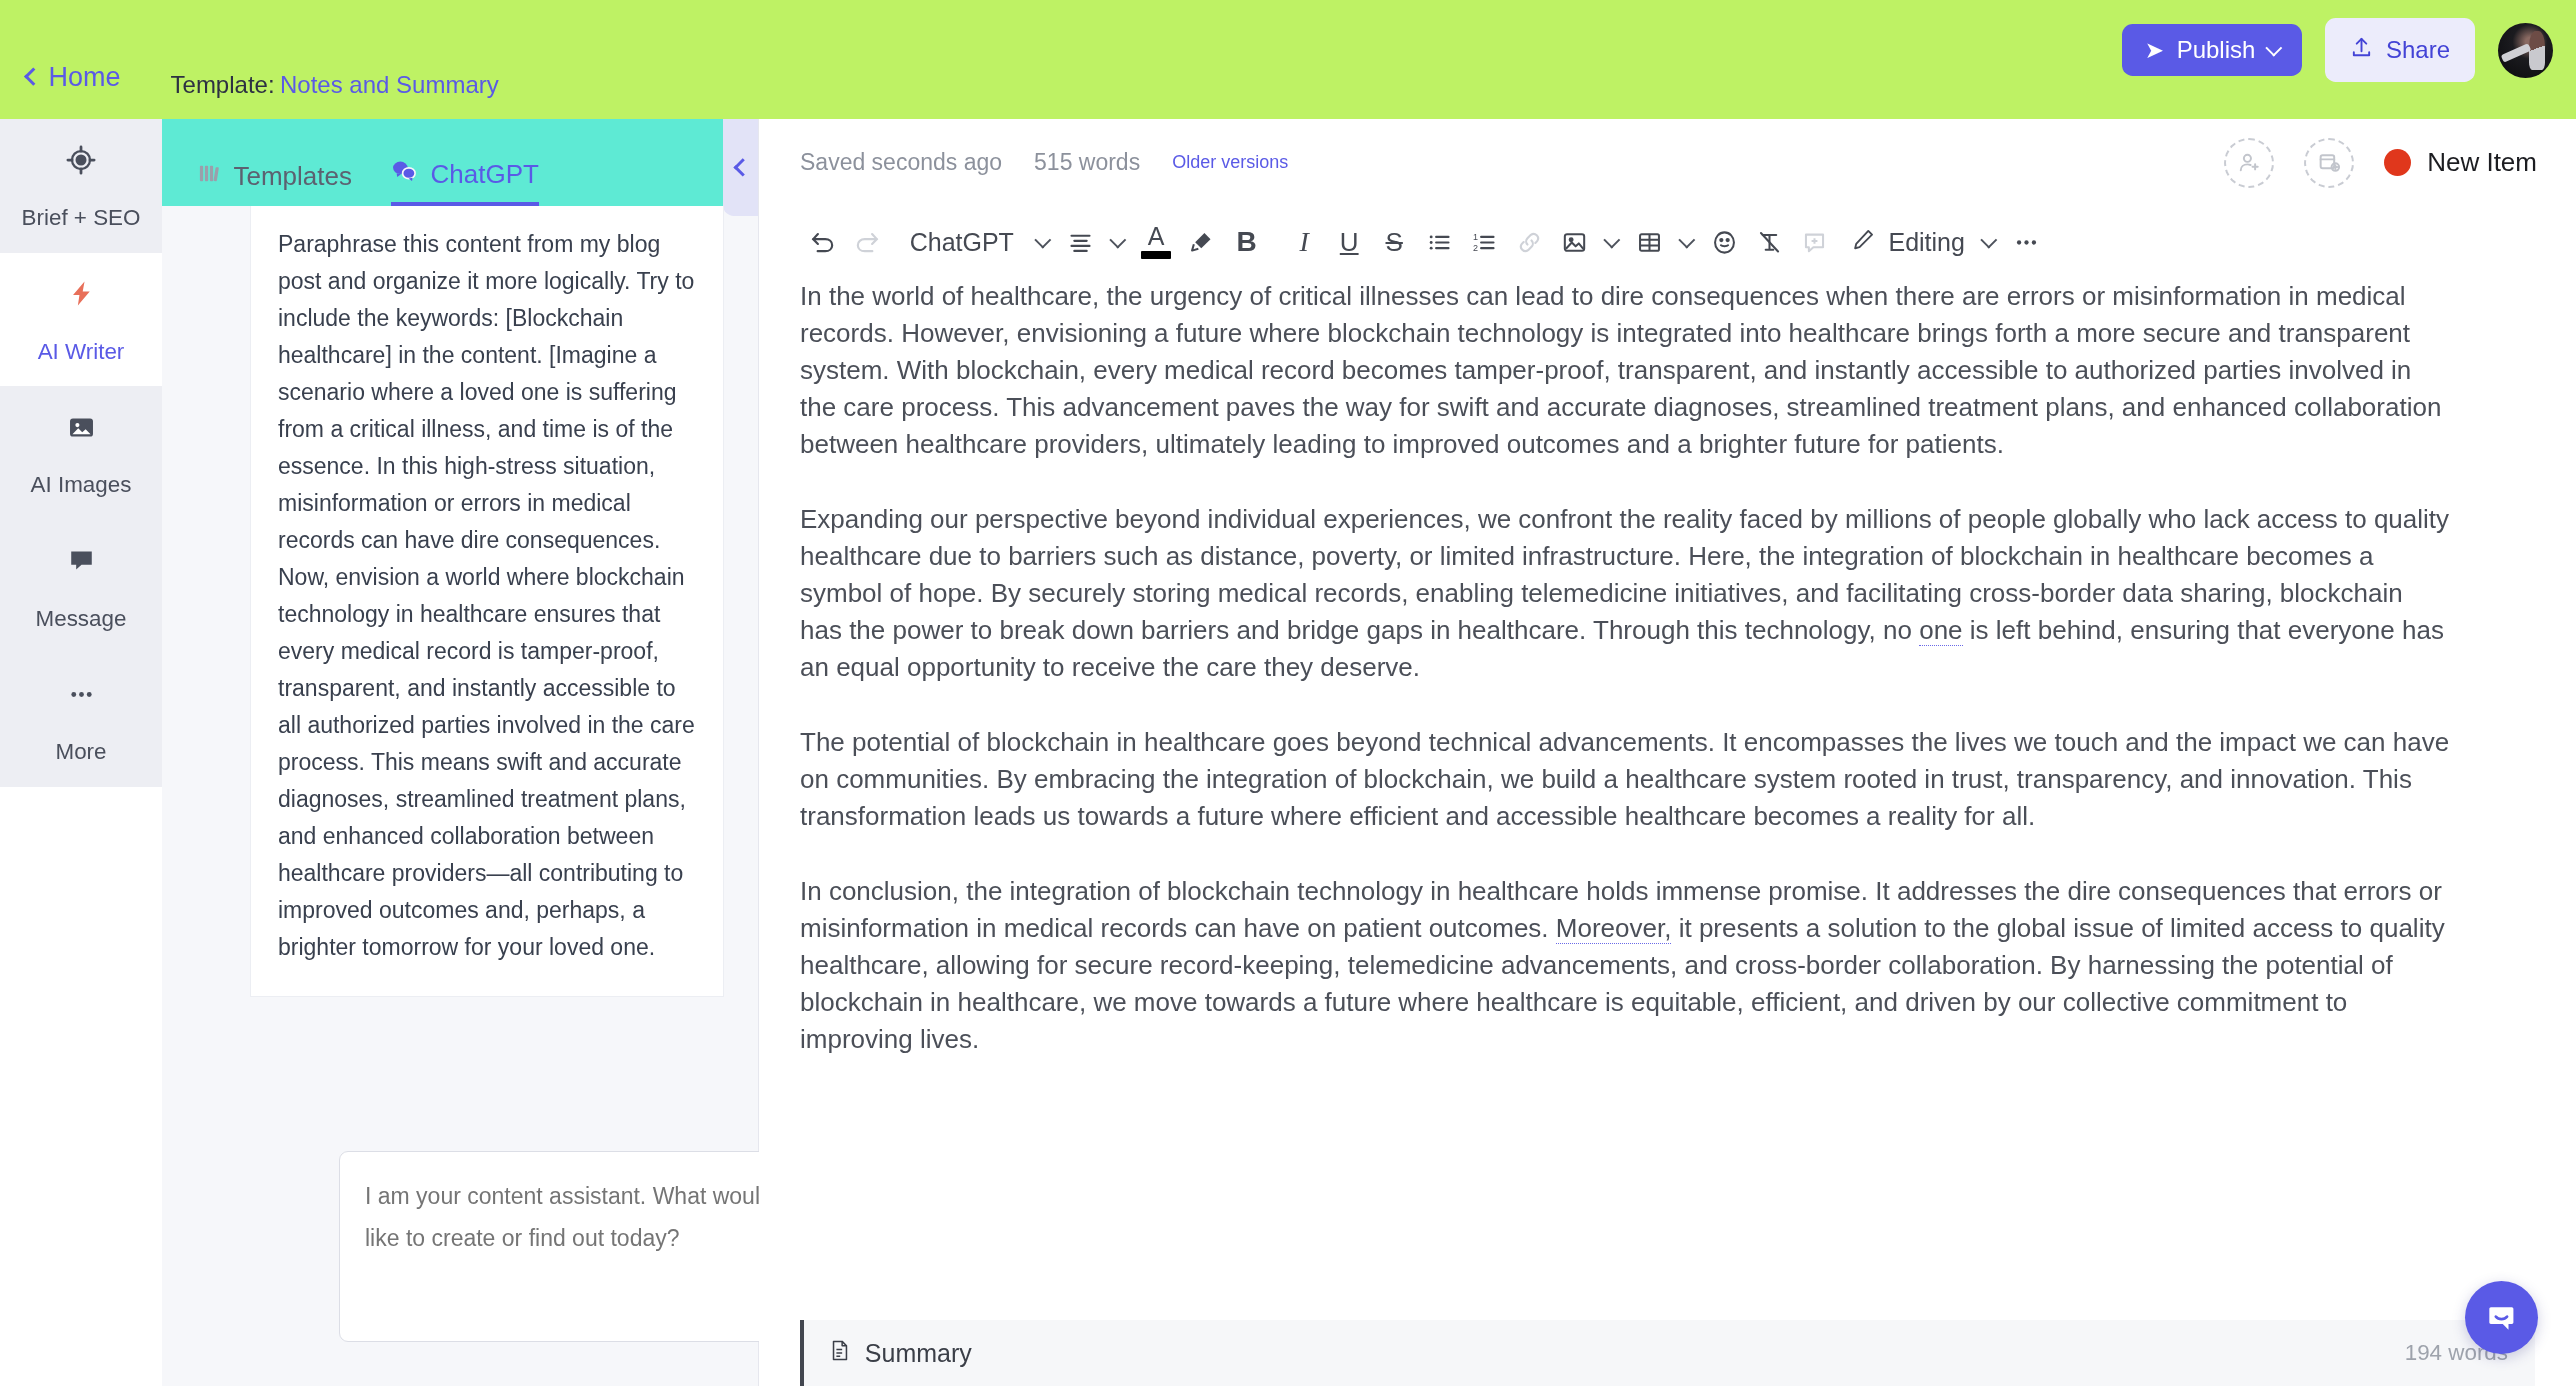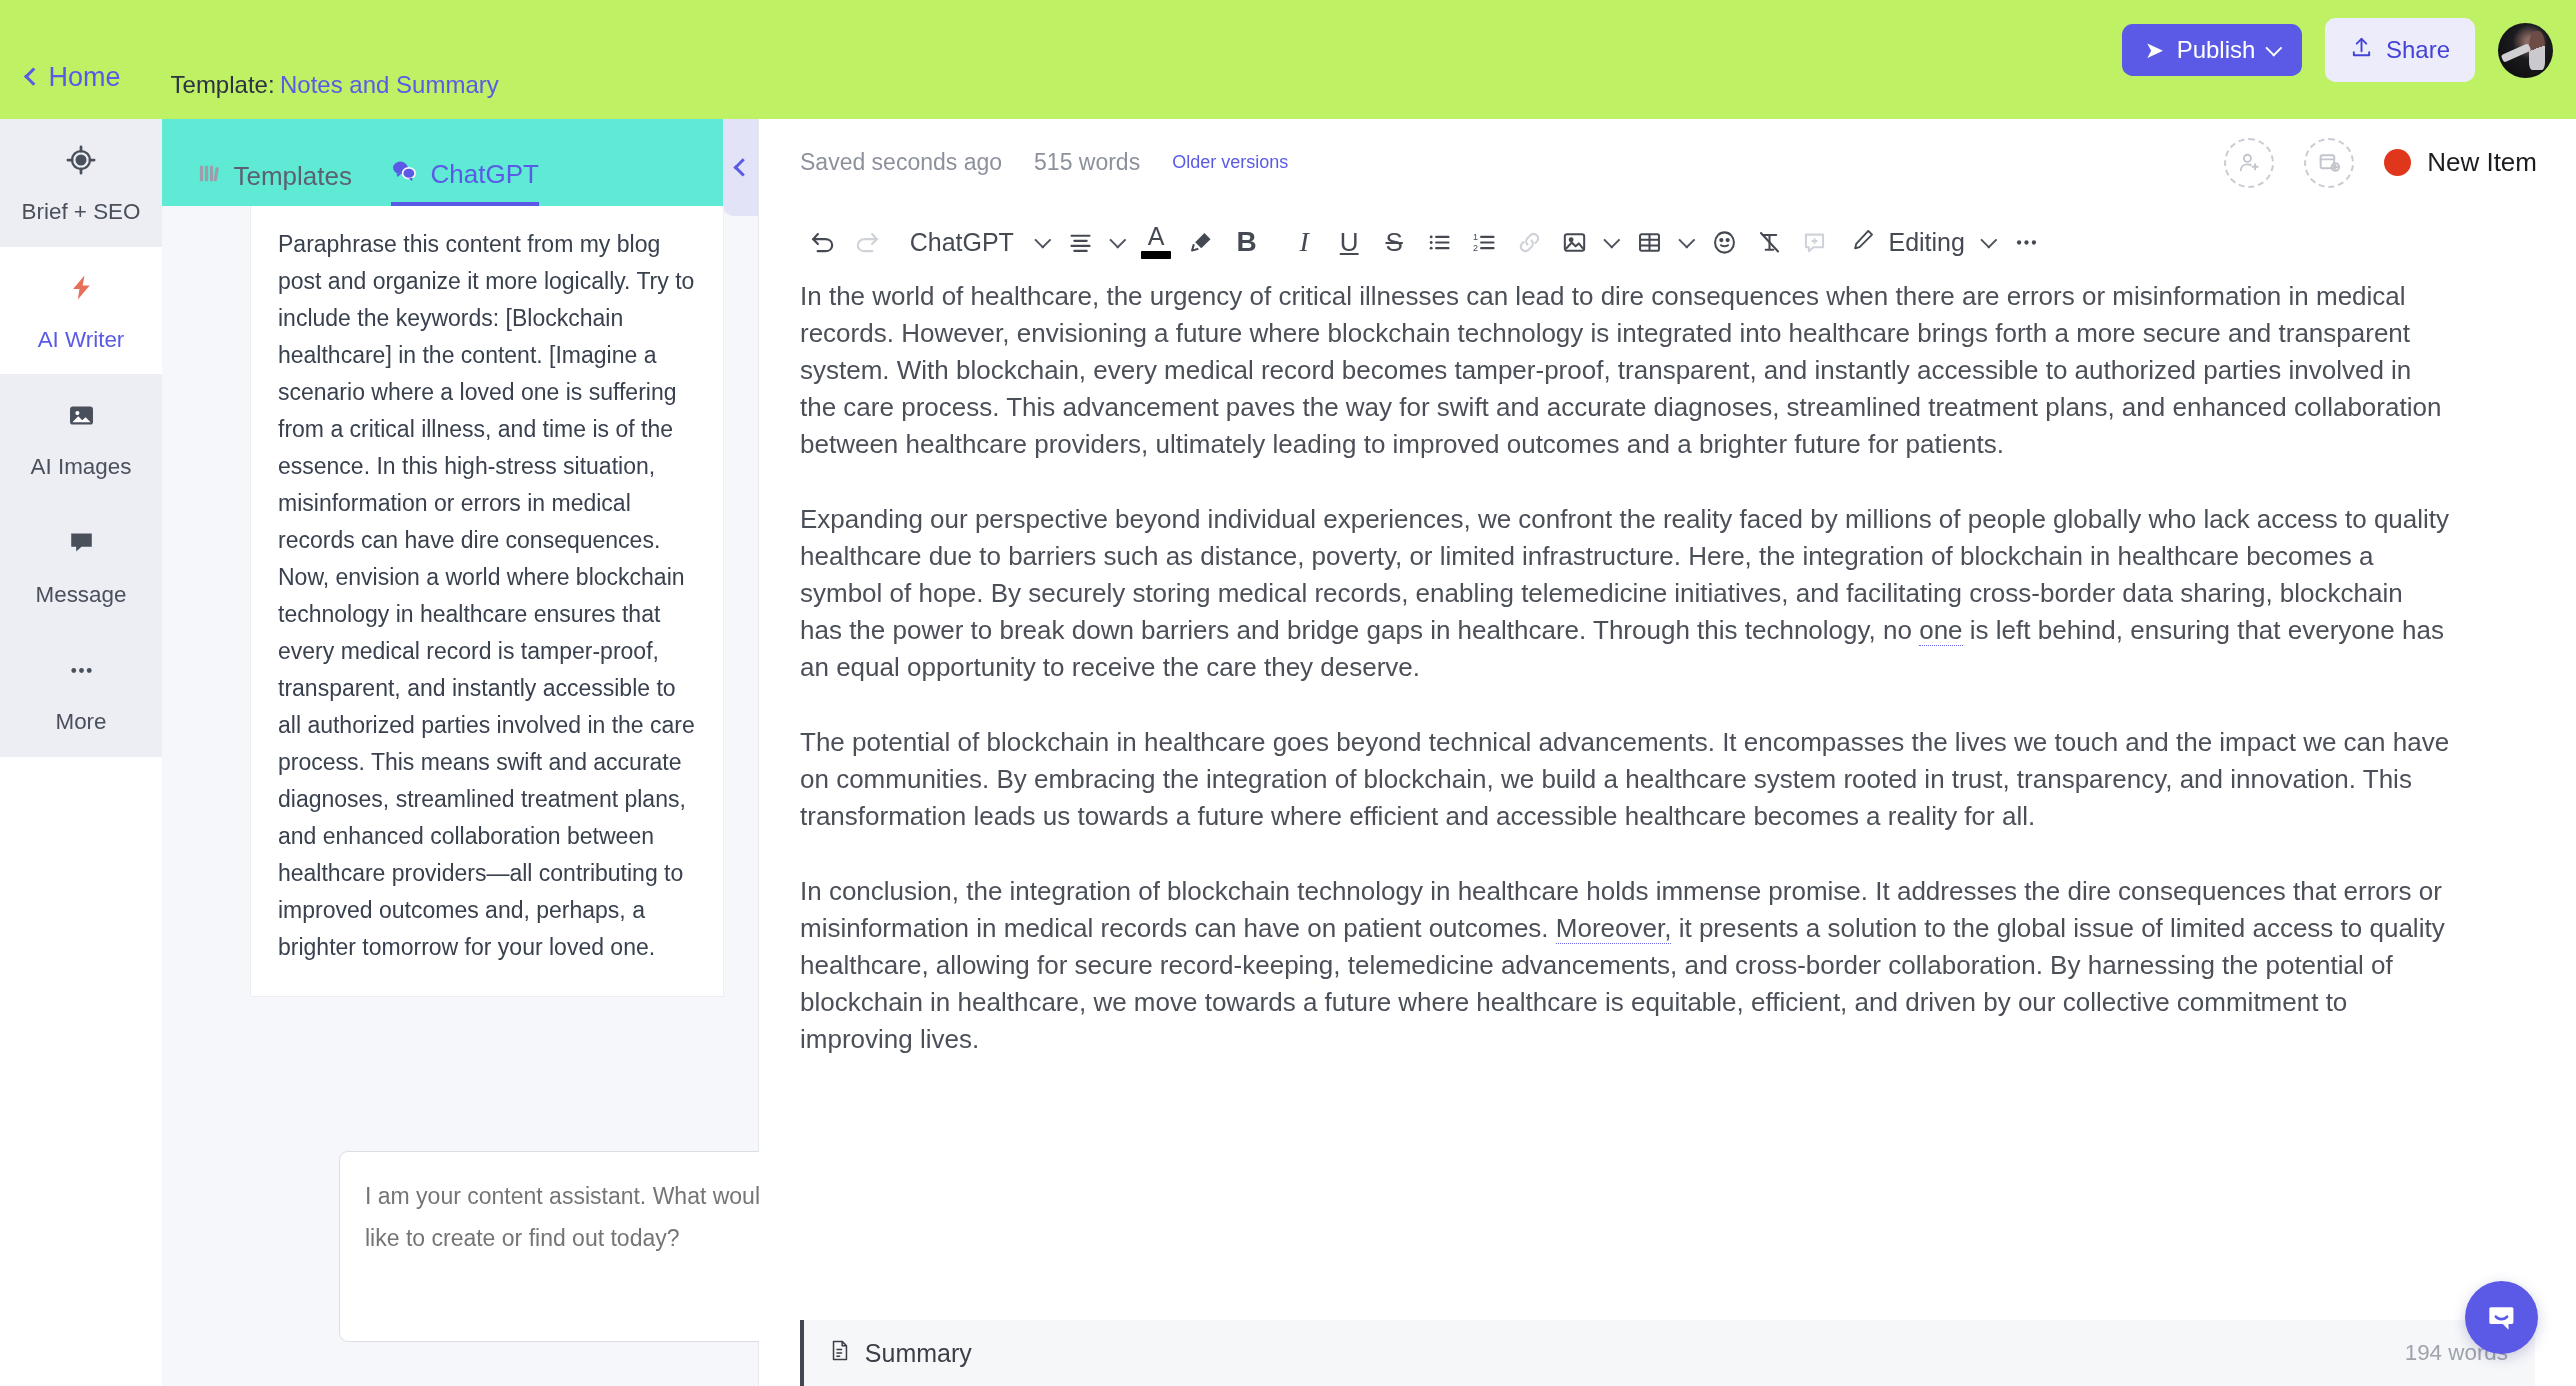--- a/index.html
+++ b/index.html
@@ -73,21 +73,21 @@
   .body-row { flex: 1; display: flex; min-height: 0; }
 
   
   .rail {
     width: 162px; flex: 0 0 162px; background: #ffffff;
     display: flex; flex-direction: column; align-items: stretch;
     padding-top: 0px;
   }
   .rail-item {
     display: flex; flex-direction: column; align-items: center; justify-content: center;
-    gap: 21px; padding: 23px 3.6px 21.5px 3.6px; cursor: pointer;
+    gap: 27px; padding: 23px 3.6px 21.5px 3.6px; cursor: pointer;
     color: #4a4f5c; font-size: 22.4px;
   }
   .rail-item.shaded { background: #edeef3; }
   .rail-item.active { color: #5a5ae6; background: transparent; }
   .rail-icon { width: 36px; height: 36px; display: flex; align-items: center; justify-content: center; }
   .rail-icon svg { display: block; }
 
   
   .chatpanel {
     width: 597px; flex: 0 0 597px; background: #f6f7fa;

